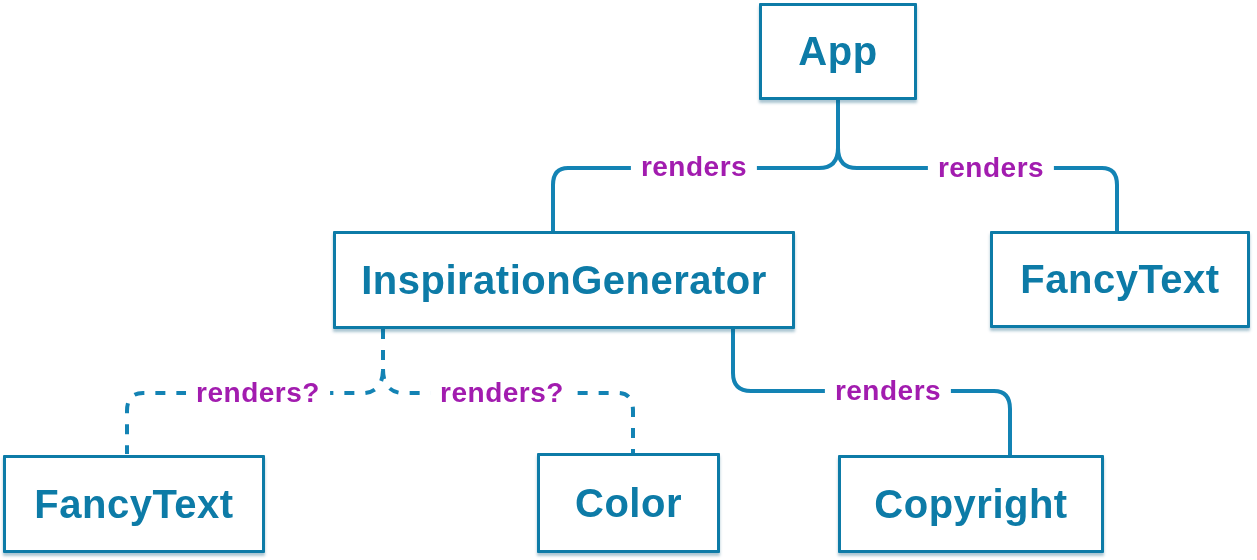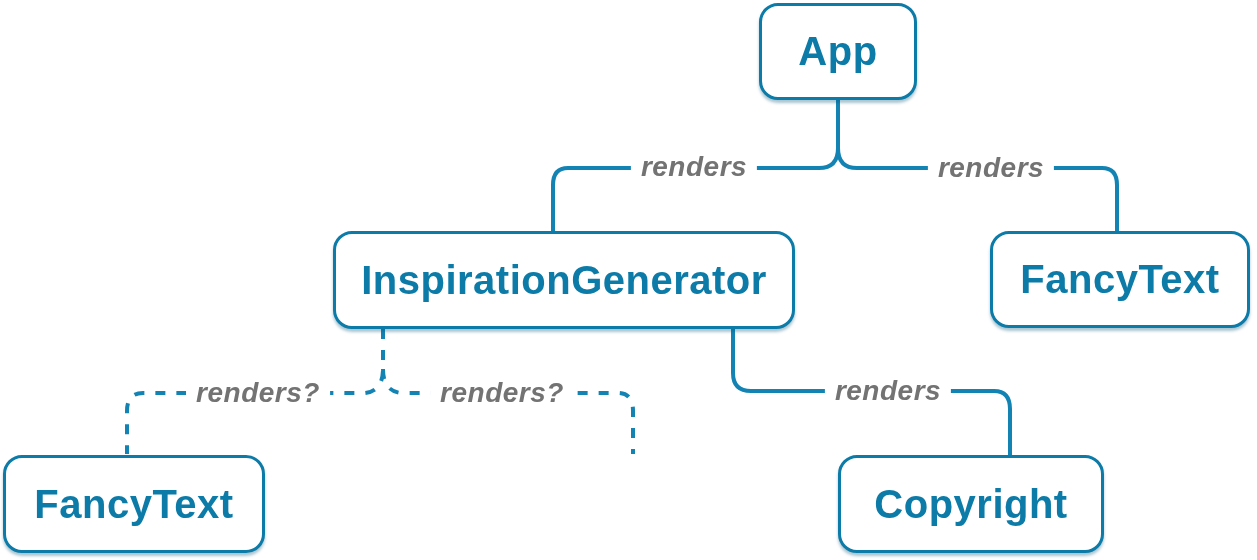--- a/index.html
+++ b/index.html
@@ -25,43 +25,42 @@
     stroke: #1383b4;
     stroke-width: 4;
   }
   .edges-layer path.dashed {
     stroke-dasharray: 10 11;
   }
   .node {
     position: absolute;
     background: #ffffff;
     border: 3px solid #0d7ba7;
-    border-radius: 19px;
+    border-radius: 1px;
     box-shadow: 0 3px 3px rgba(12, 90, 122, 0.35);
     display: flex;
     align-items: center;
     justify-content: center;
     color: #0d7ba7;
     font-size: 40px;
     font-weight: 600;
     letter-spacing: 0.5px;
     box-sizing: border-box;
     white-space: nowrap;
   }
   .edge-label {
     position: absolute;
     transform: translate(-50%, -50%);
     background: #ffffff;
     padding: 1px 10px;
-    color: #737373;
+    color: #a21caf;
     font-size: 28px;
     font-weight: 700;
     letter-spacing: 0.5px;
     white-space: nowrap;
-    font-style: italic;
   }
 </style>
 </head>
 <body>
 
 <div class="canvas">
 
   <svg class="edges-layer" width="1257" height="560" viewBox="0 0 1257 560" aria-hidden="true">
     <path class="solid" d="M838,100 L838,148 Q838,168 819,168 L568,168 Q553,168 553,185 L553,231"></path>
     <path class="solid" d="M838,100 L838,148 Q838,168 857,168 L1102,168 Q1117,168 1117,185 L1117,231"></path>
@@ -85,18 +84,21 @@
   </div>
 
   <div class="node" style="left:990px; top:231px; width:260px; height:97px;">
     <span>FancyText</span>
   </div>
 
   <div class="node" style="left:3px; top:455px; width:262px; height:98px;">
     <span>FancyText</span>
   </div>
 
+  <div class="node" style="left:537px; top:453px; width:183px; height:100px;">
+    <span>Color</span>
+  </div>
 
   <div class="node" style="left:838px; top:455px; width:266px; height:98px;">
     <span>Copyright</span>
   </div>
 
 </div>
 
 </body></html>

